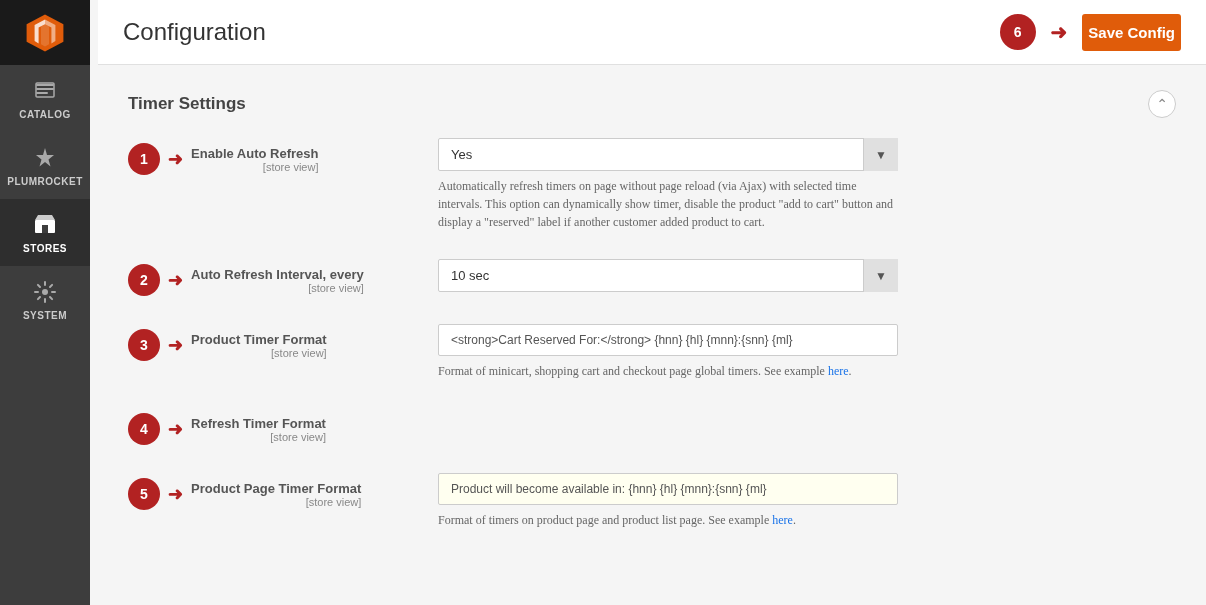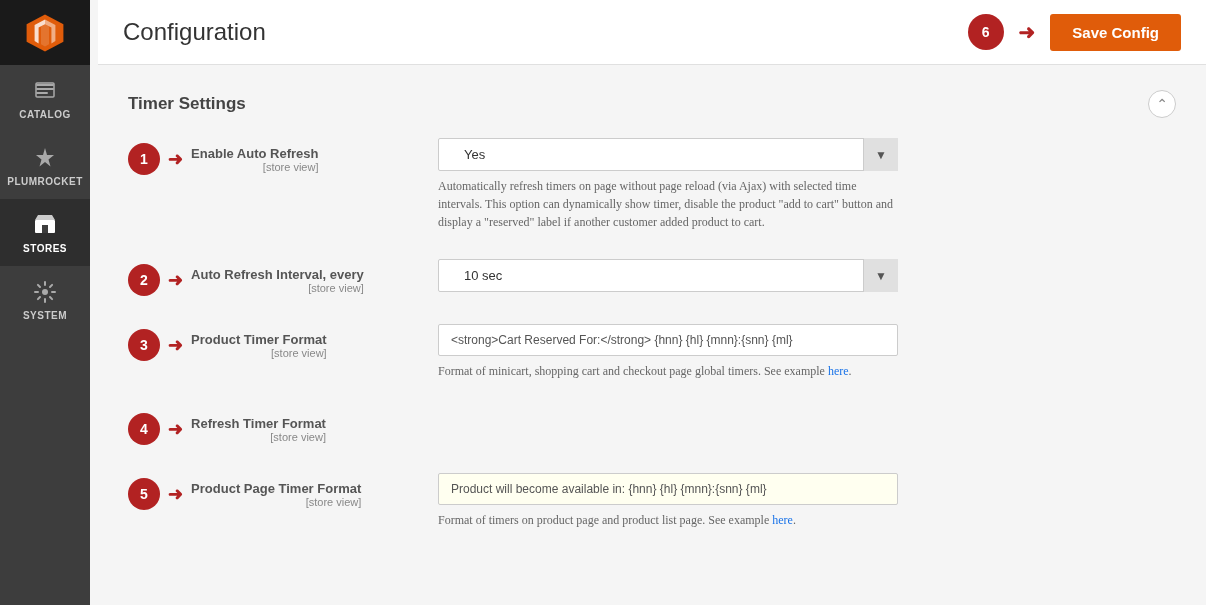--- a/index.html
+++ b/index.html
@@ -91,21 +91,21 @@
     }
     .arrow-icon {
       color: #b22222;
       font-size: 20px;
       font-weight: bold;
     }
     .save-config-btn {
       background: #e05c0a;
       color: #fff;
       border: none;
-      padding: 10px 22px;
+      padding: 10px 6px;
       font-size: 15px;
       font-weight: 600;
       cursor: pointer;
       border-radius: 3px;
     }
 
     
     .content {
       flex: 1;
       overflow-y: auto;
@@ -184,21 +184,21 @@
       flex: 1;
     }
     .select-wrapper {
       position: relative;
       display: inline-block;
       width: 100%;
       max-width: 460px;
     }
     .form-select {
       width: 100%;
-      padding: 8px 35px 8px 25px;
+      padding: 8px 35px 8px 12px;
       border: 1px solid #ccc;
       background: #fff;
       font-size: 13px;
       color: #333;
       appearance: none;
       cursor: pointer;
       border-radius: 2px;
     }
     .select-arrow {
       position: absolute;

